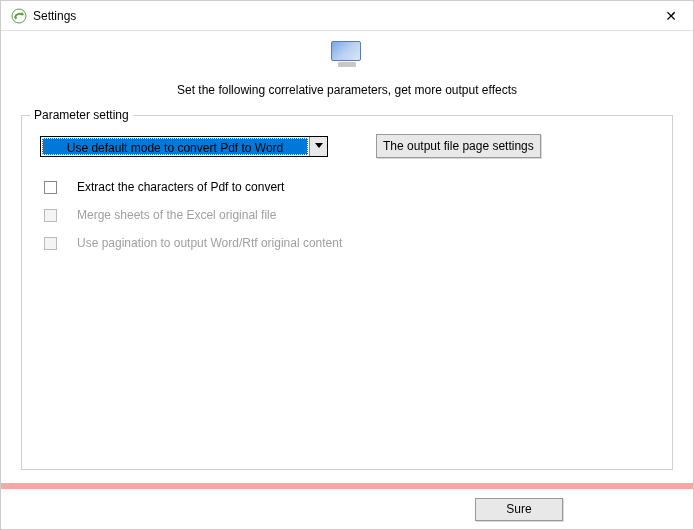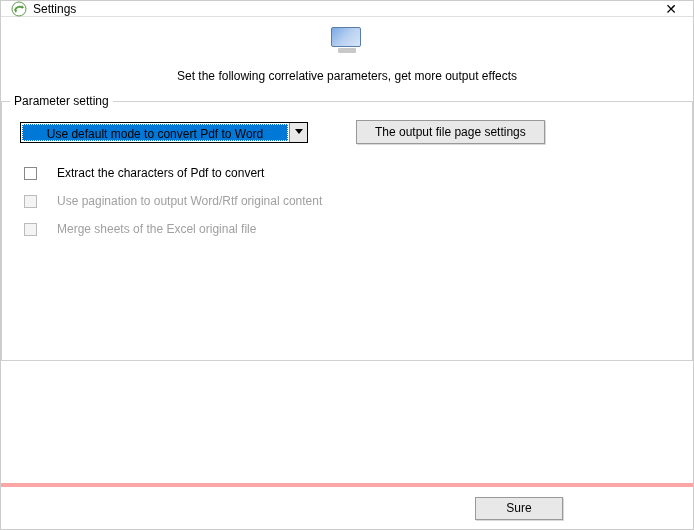--- a/index.html
+++ b/index.html
@@ -7,21 +7,21 @@
   font-family: "Segoe UI", Tahoma, sans-serif;
   font-size: 12px;
   background: #fff;
   width: 694px;
   height: 530px;
   overflow: hidden;
   position: relative;
   border: 1px solid #ccc;
 }
 .titlebar {
-  height: 16px;
+  height: 30px;
   display: flex;
   align-items: center;
   justify-content: space-between;
   padding: 0 8px 0 10px;
   border-bottom: 1px solid #e0e0e0;
 }
 .titlebar .icon-wrap {
   display: flex;
   align-items: center;
   gap: 6px;
@@ -61,25 +61,25 @@
   height: 5px;
   background: #c8c8c8;
   margin: 1px auto 0 auto;
   border-radius: 1px;
 }
 .header-text {
   font-size: 12px;
   color: #000;
 }
 .groupbox {
-  margin: 0 0;
+  margin: 0 20px;
   border: 1px solid #d0d0d0;
   position: relative;
   padding: 18px 18px 18px 18px;
-  height: 260px;
+  height: 355px;
 }
 .groupbox-legend {
   position: absolute;
   top: -8px;
   left: 8px;
   background: #fff;
   padding: 0 4px;
   font-size: 12px;
   color: #000;
 }
@@ -113,21 +113,21 @@
   width: 18px;
   background: #e8e8e8;
   border-left: 1px solid #888;
   display: flex;
   align-items: center;
   justify-content: center;
 }
 .dropdown-arrow svg { display: block; }
 .btn {
   height: 24px;
-  padding: 0 18px;
+  padding: 0 6px;
   background: #e8e8e8;
   border: 1px solid #999;
   font-size: 12px;
   font-family: inherit;
   cursor: default;
   box-shadow: 1px 1px 0 rgba(0,0,0,0.15);
 }
 .checkbox-row {
   display: flex;
   align-items: center;
@@ -152,21 +152,21 @@
 }
 .cb-label.disabled {
   color: #a0a0a0;
 }
 .footer {
   position: absolute;
   bottom: 0;
   left: 0;
   right: 0;
   height: 46px;
-  border-top: 4px solid #fca5a5;
+  border-top: 6px solid #fca5a5;
   display: flex;
   align-items: center;
   justify-content: flex-end;
   padding-right: 130px;
 }
 .footer .btn {
   width: 88px;
   height: 23px;
   text-align: center;
 }
@@ -214,24 +214,24 @@
     <button class="btn">The output file page settings</button>
   </div>
 
   <div class="checkbox-row">
     <div class="checkbox"></div>
     <span class="cb-label">Extract the characters of Pdf to convert</span>
   </div>
 
   <div class="checkbox-row">
     <div class="checkbox disabled"></div>
-    <span class="cb-label disabled">Use pagination to output Word/Rtf original content</span>
+    <span class="cb-label disabled">Merge sheets of the Excel original file</span>
   </div>
 
   <div class="checkbox-row">
     <div class="checkbox disabled"></div>
-    <span class="cb-label disabled">Merge sheets of the Excel original file</span>
+    <span class="cb-label disabled">Use pagination to output Word/Rtf original content</span>
   </div>
 </div>
 
 <div class="footer">
   <button class="btn">Sure</button>
 </div>
 
 </body></html>

